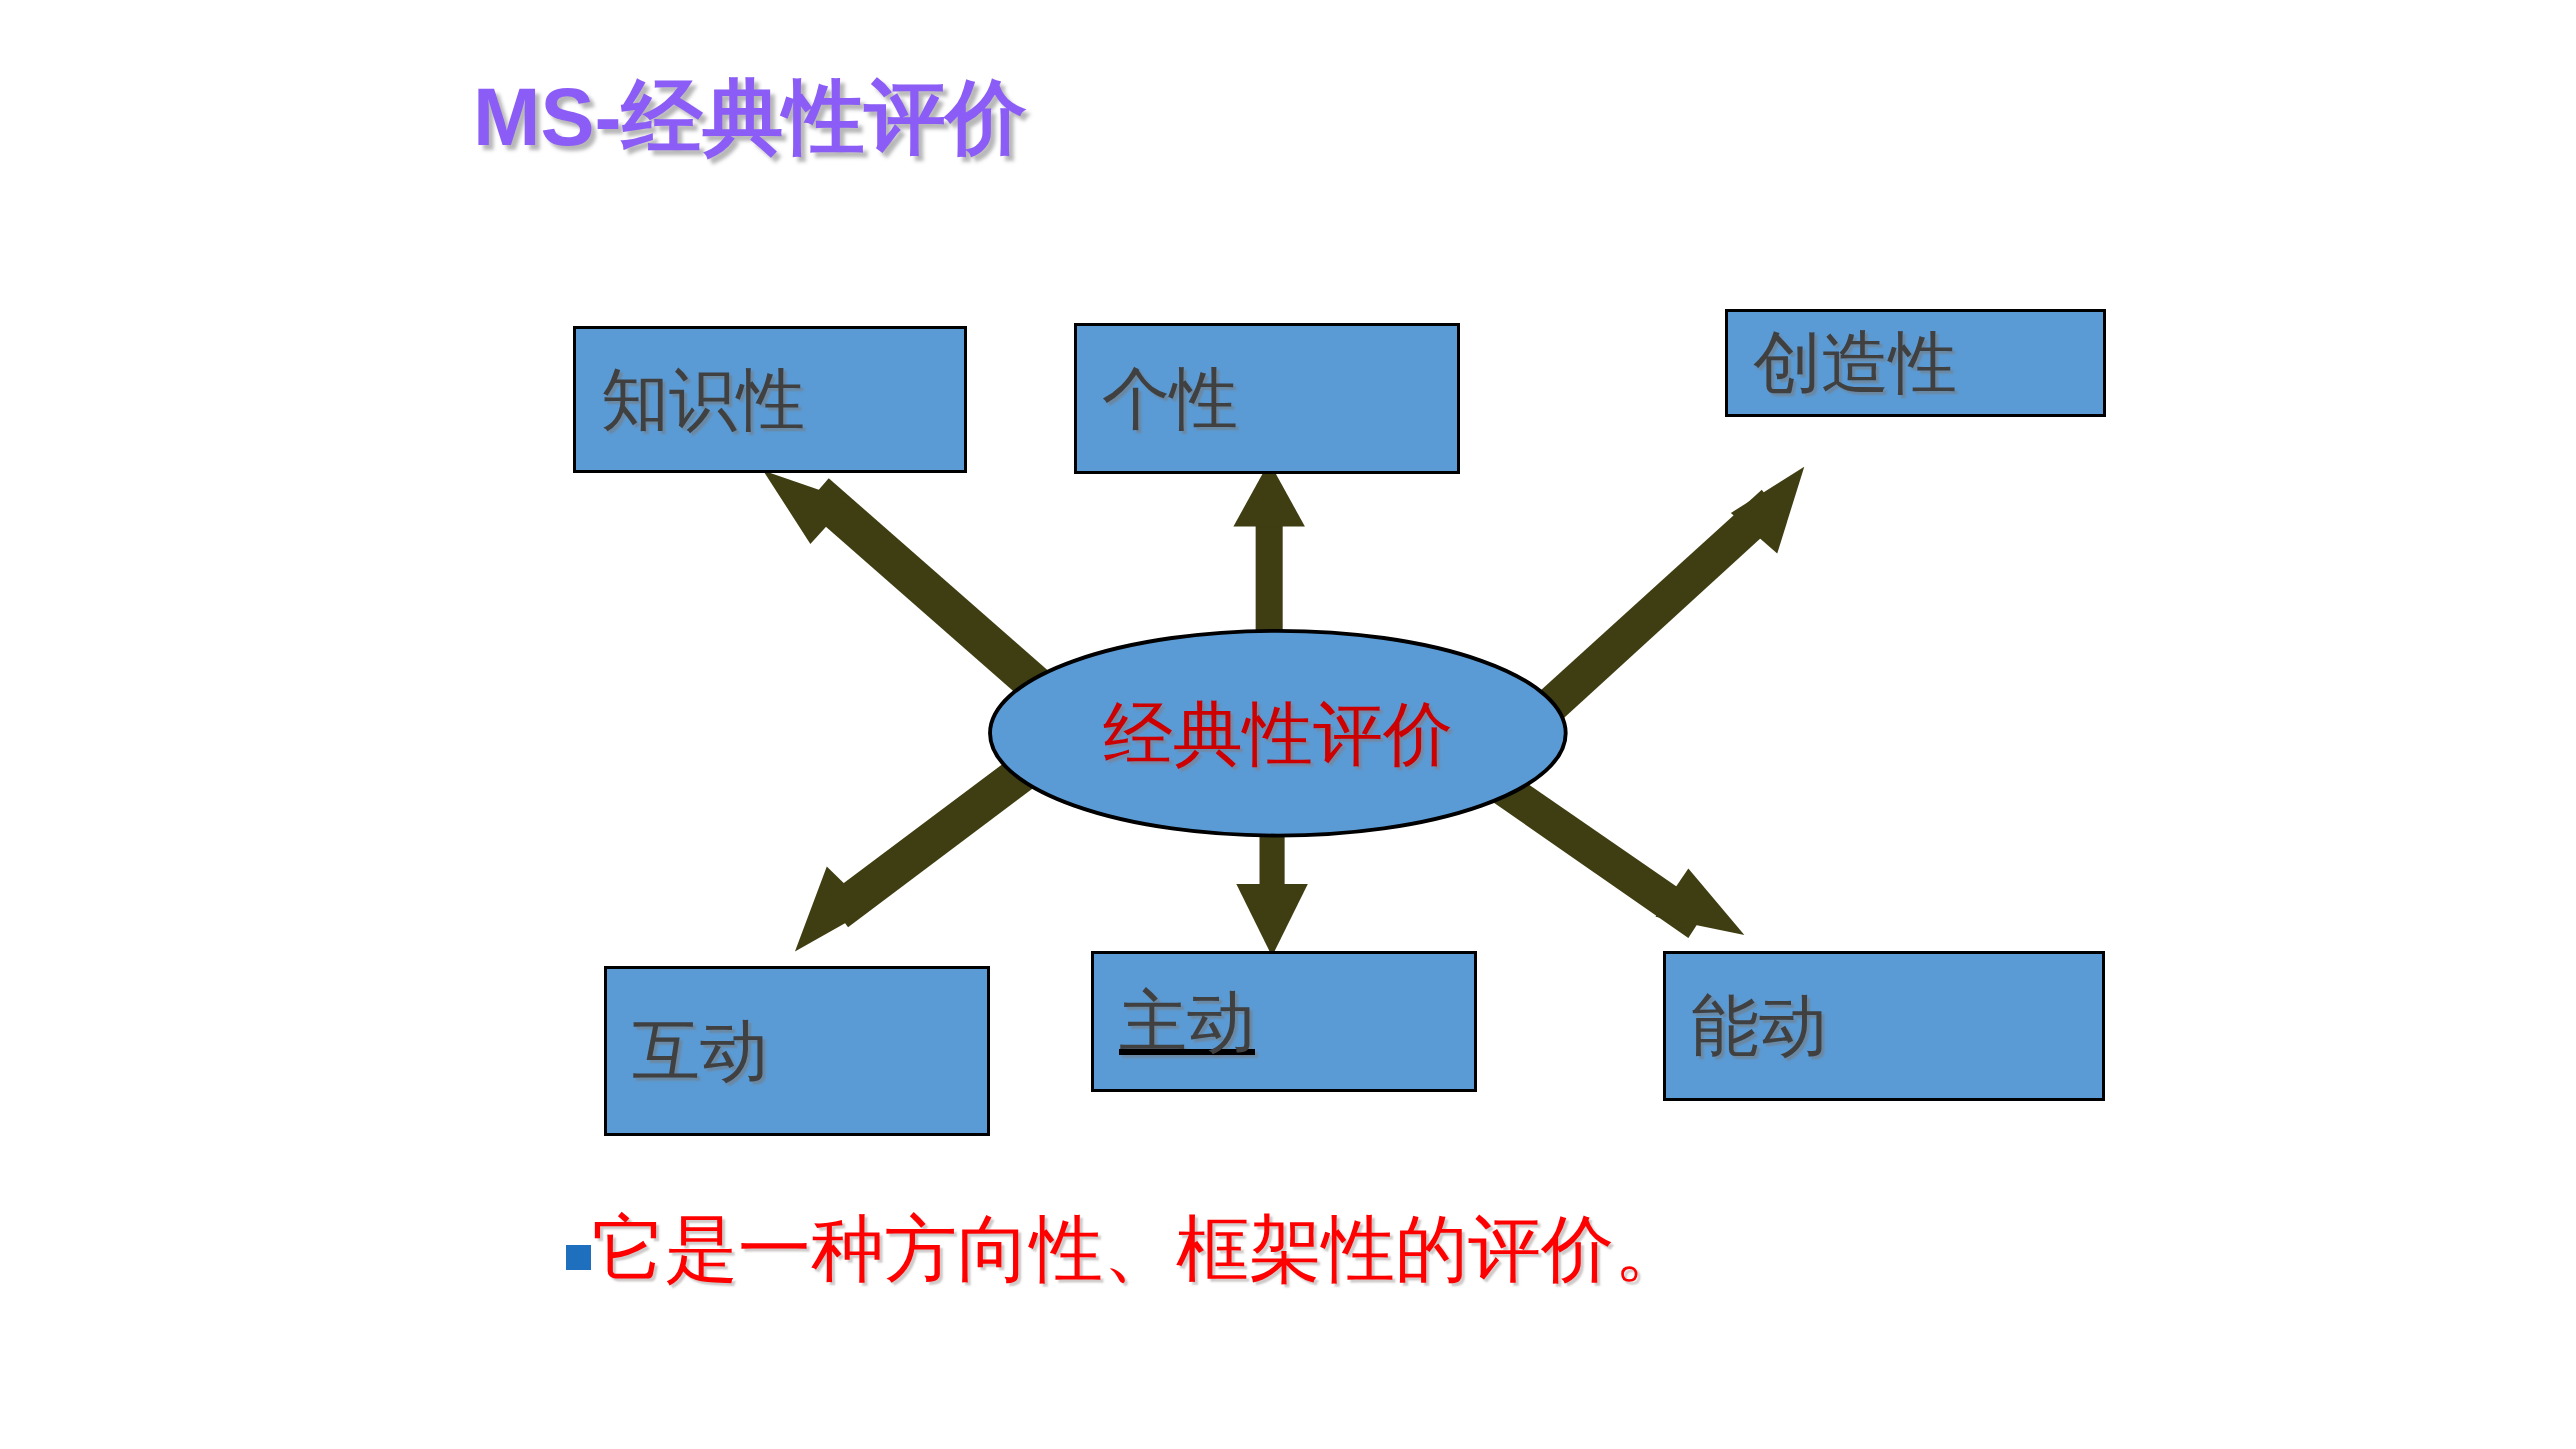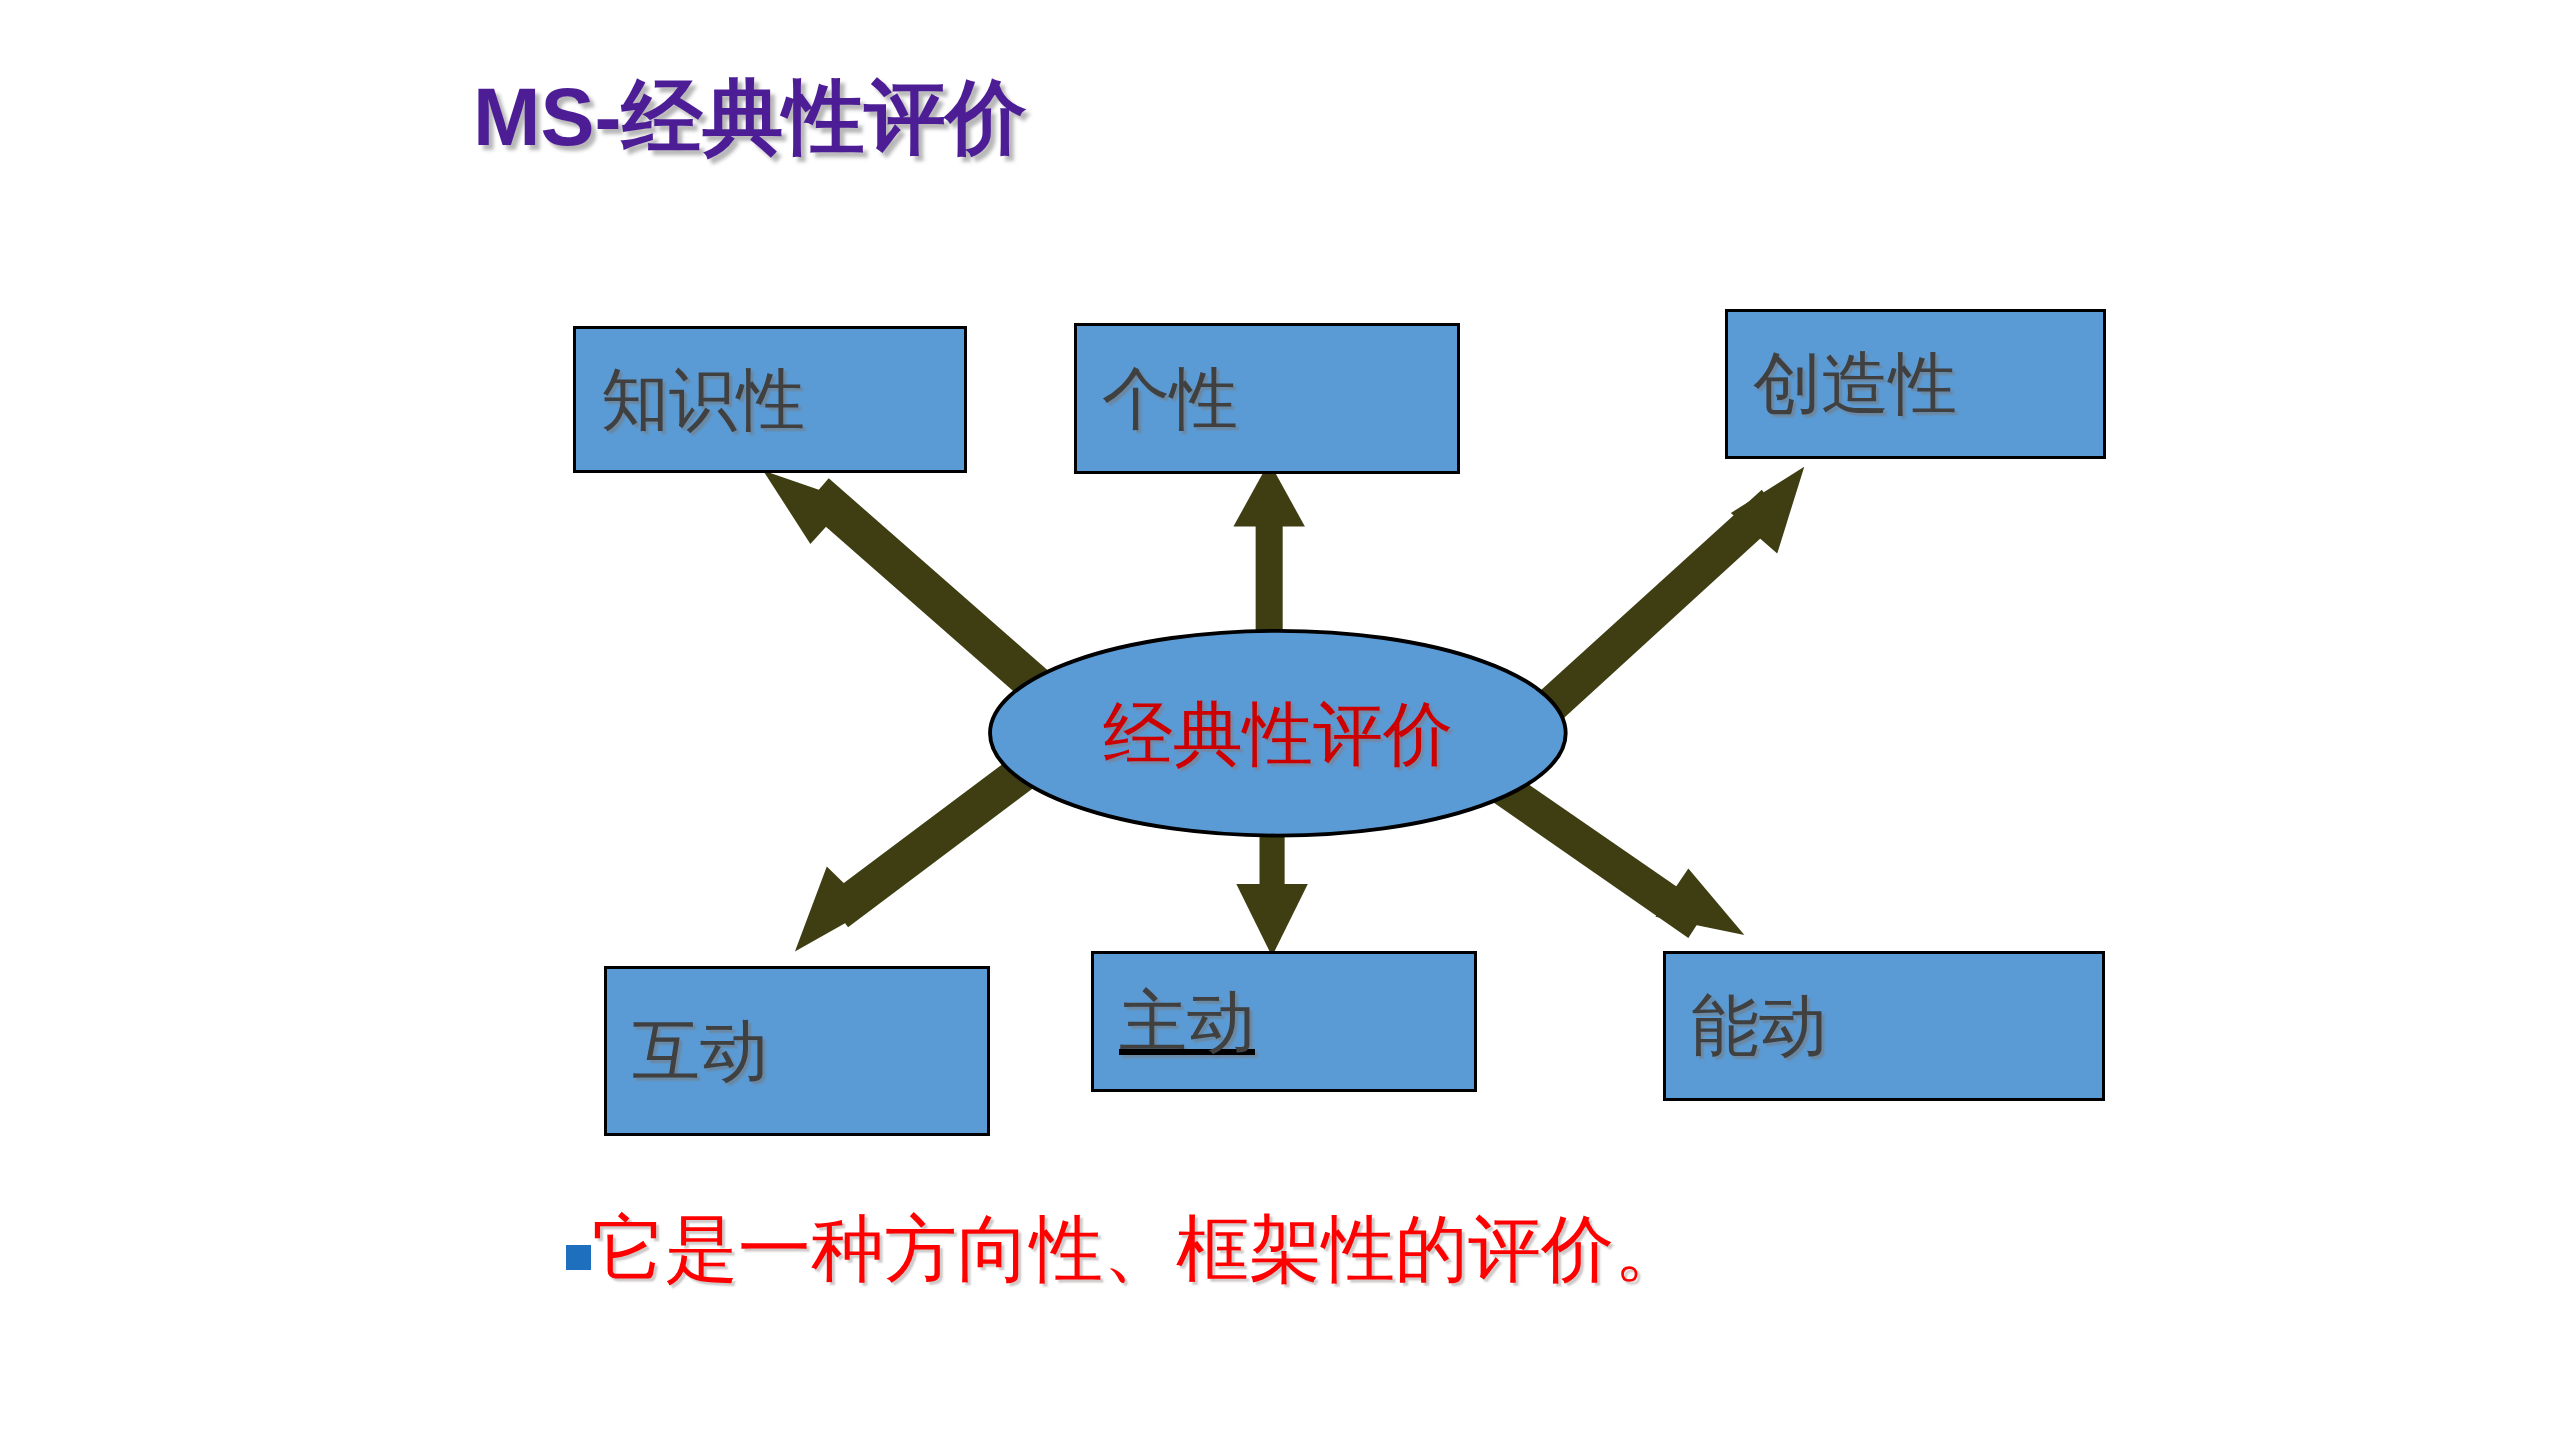--- a/index.html
+++ b/index.html
@@ -25,21 +25,21 @@
     background: #ffffff;
   }
 
   
   #slide-title {
     position: absolute;
     left: 473px;
     top: 75px;
     font-size: 81px;
     font-weight: 700;
-    color: #4c1d95;
+    color: #8b5cf6;
     white-space: nowrap;
     letter-spacing: 0px;
     line-height: 1.05;
     text-shadow: 4.8px 4.8px 3.9px rgba(170,170,170,0.85);
     font-family: "Liberation Sans", "DejaVu Sans", sans-serif;
   }
 
   
   #diagram-svg {
     position: absolute;
@@ -67,21 +67,21 @@
     font-weight: 400;
     white-space: nowrap;
     padding-left: 25px;
     line-height: 1;
     font-family: "DejaVu Serif", "Liberation Serif", serif;
     text-shadow: 2.9px 2.9px 1.9px rgba(120,120,120,0.55);
   }
 
   #node-zhishixing { left: 573px;  top: 326px;  width: 394px; height: 147px; }
   #node-gexing     { left: 1074px; top: 323px;  width: 386px; height: 151px; }
-  #node-chuangzao  { left: 1725px; top: 309px;  width: 381px; height: 150px; }
+  #node-chuangzao  { left: 1725px; top: 309px;  width: 381px; height: 108px; }
   #node-hudong     { left: 604px;  top: 966px; width: 386px; height: 170px; }
   #node-zhudong    { left: 1091px; top: 951px;  width: 386px; height: 141px; text-decoration: underline; }
   #node-nengdong   { left: 1663px; top: 951px;  width: 442px; height: 150px; }
 
   
   #center-label {
     position: absolute;
     left: 990px;
     top: 631px;
     width: 576px;

